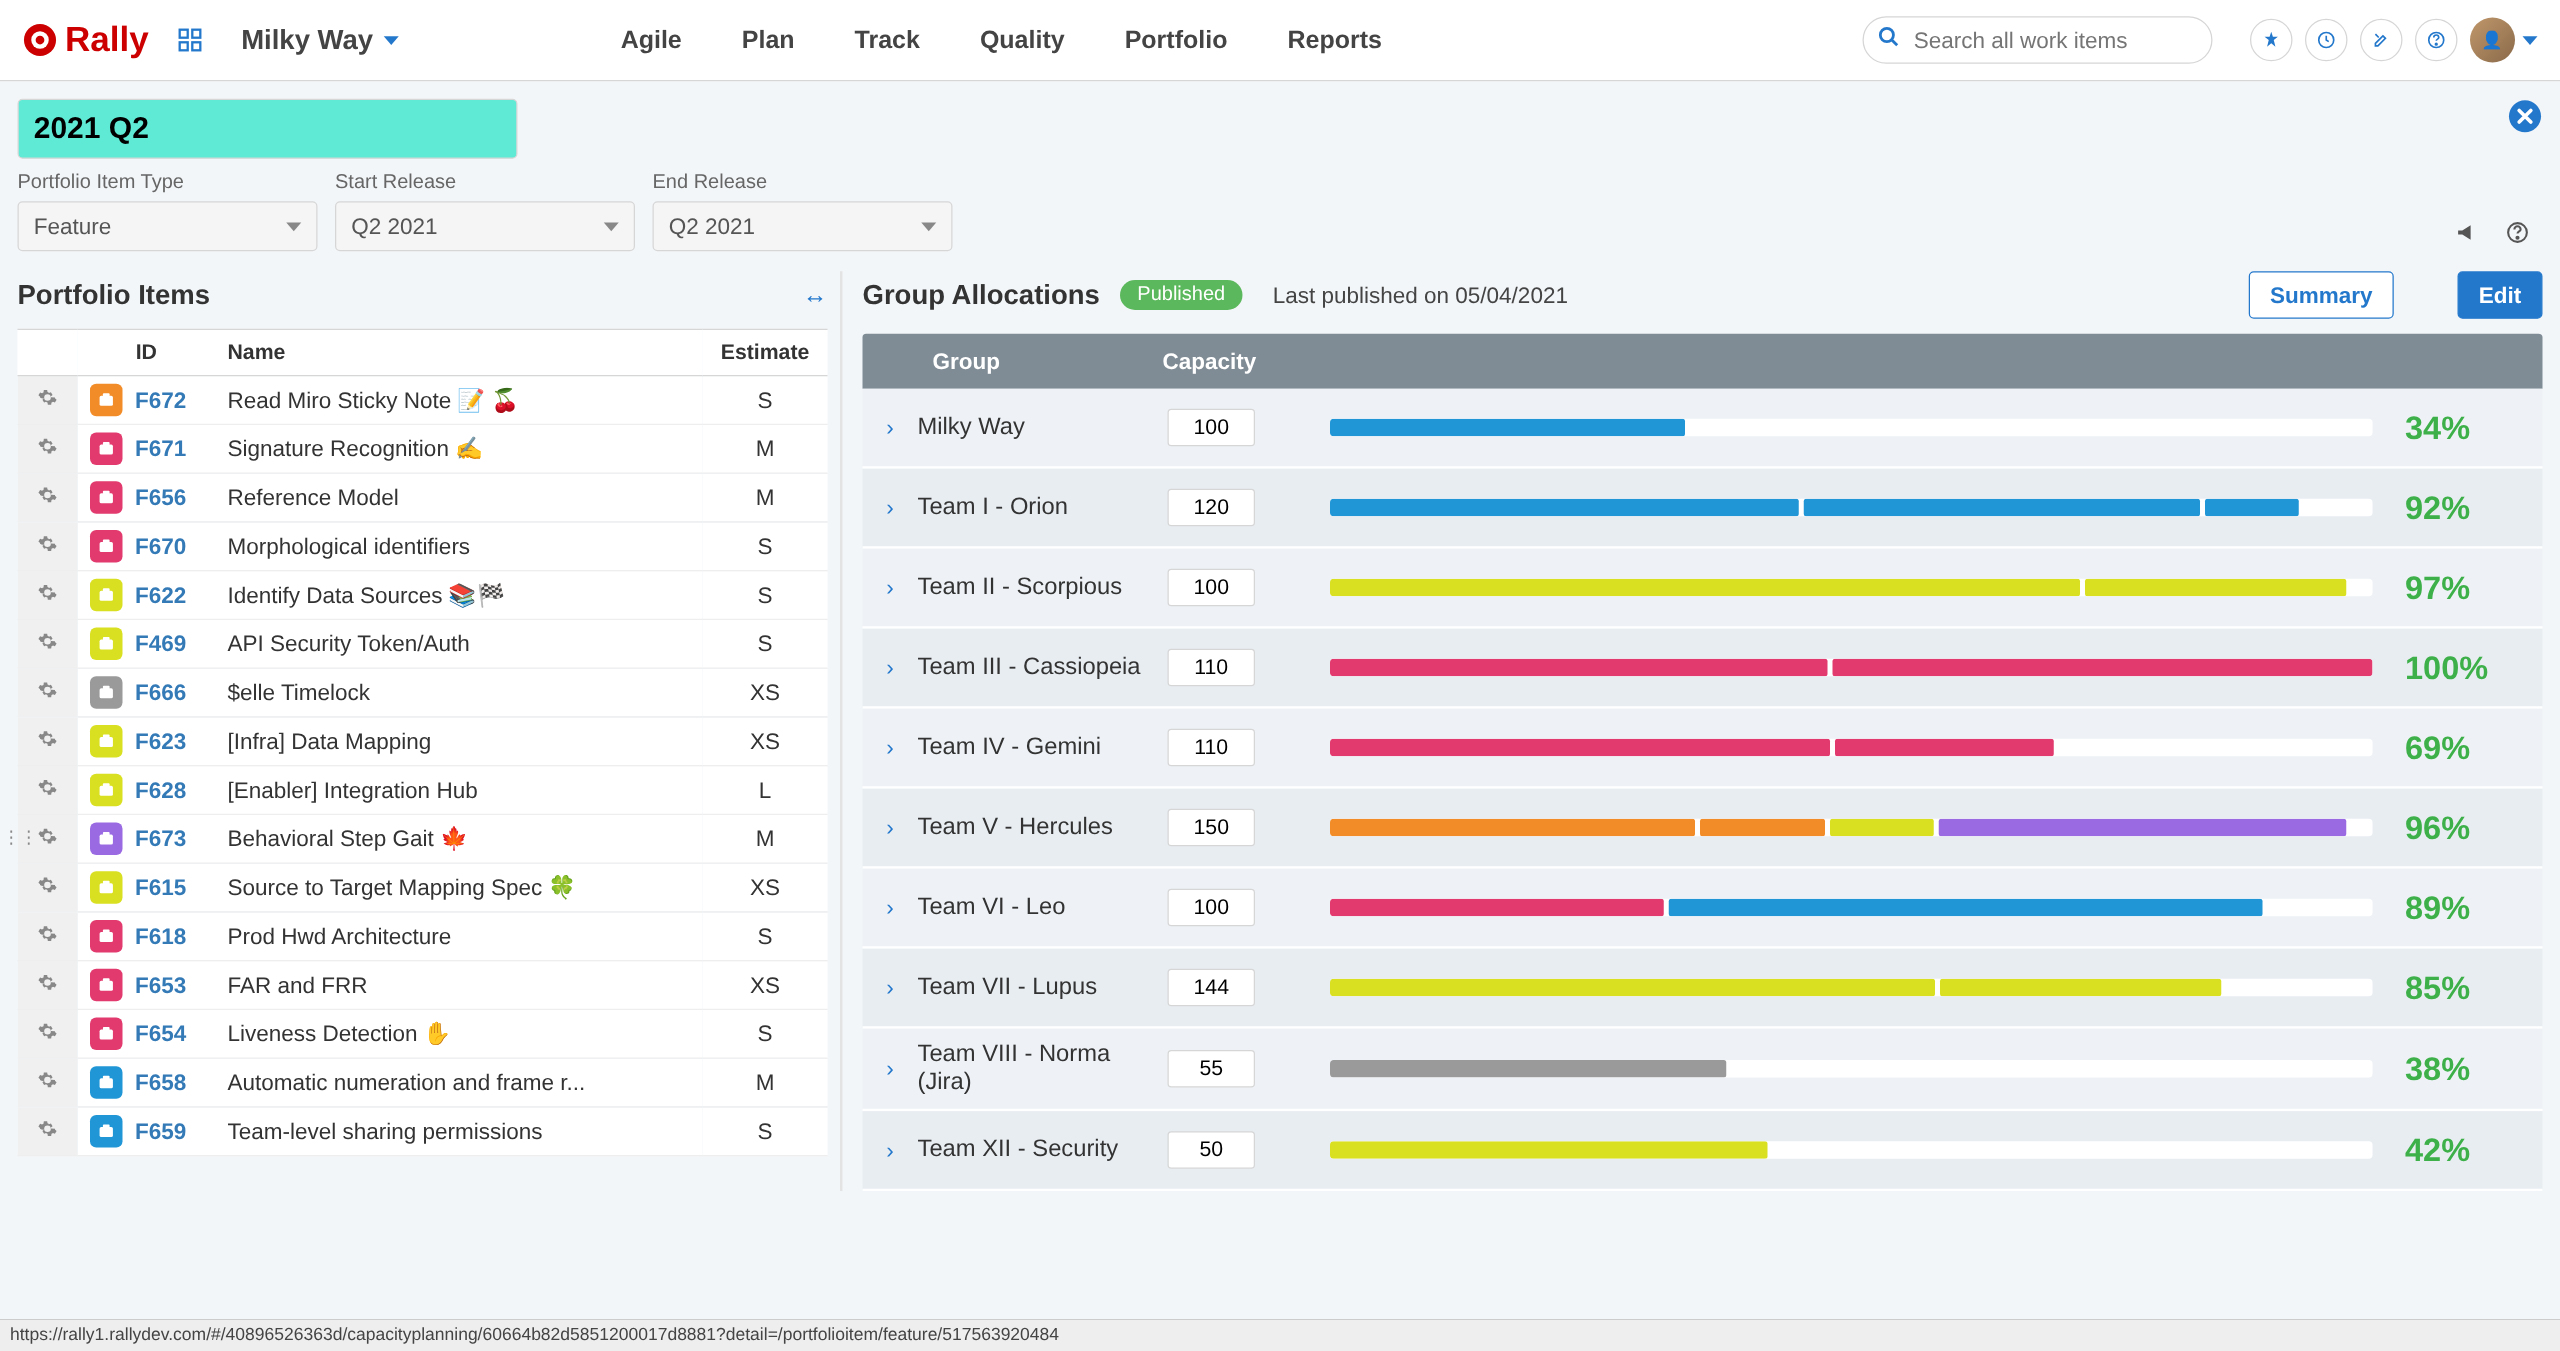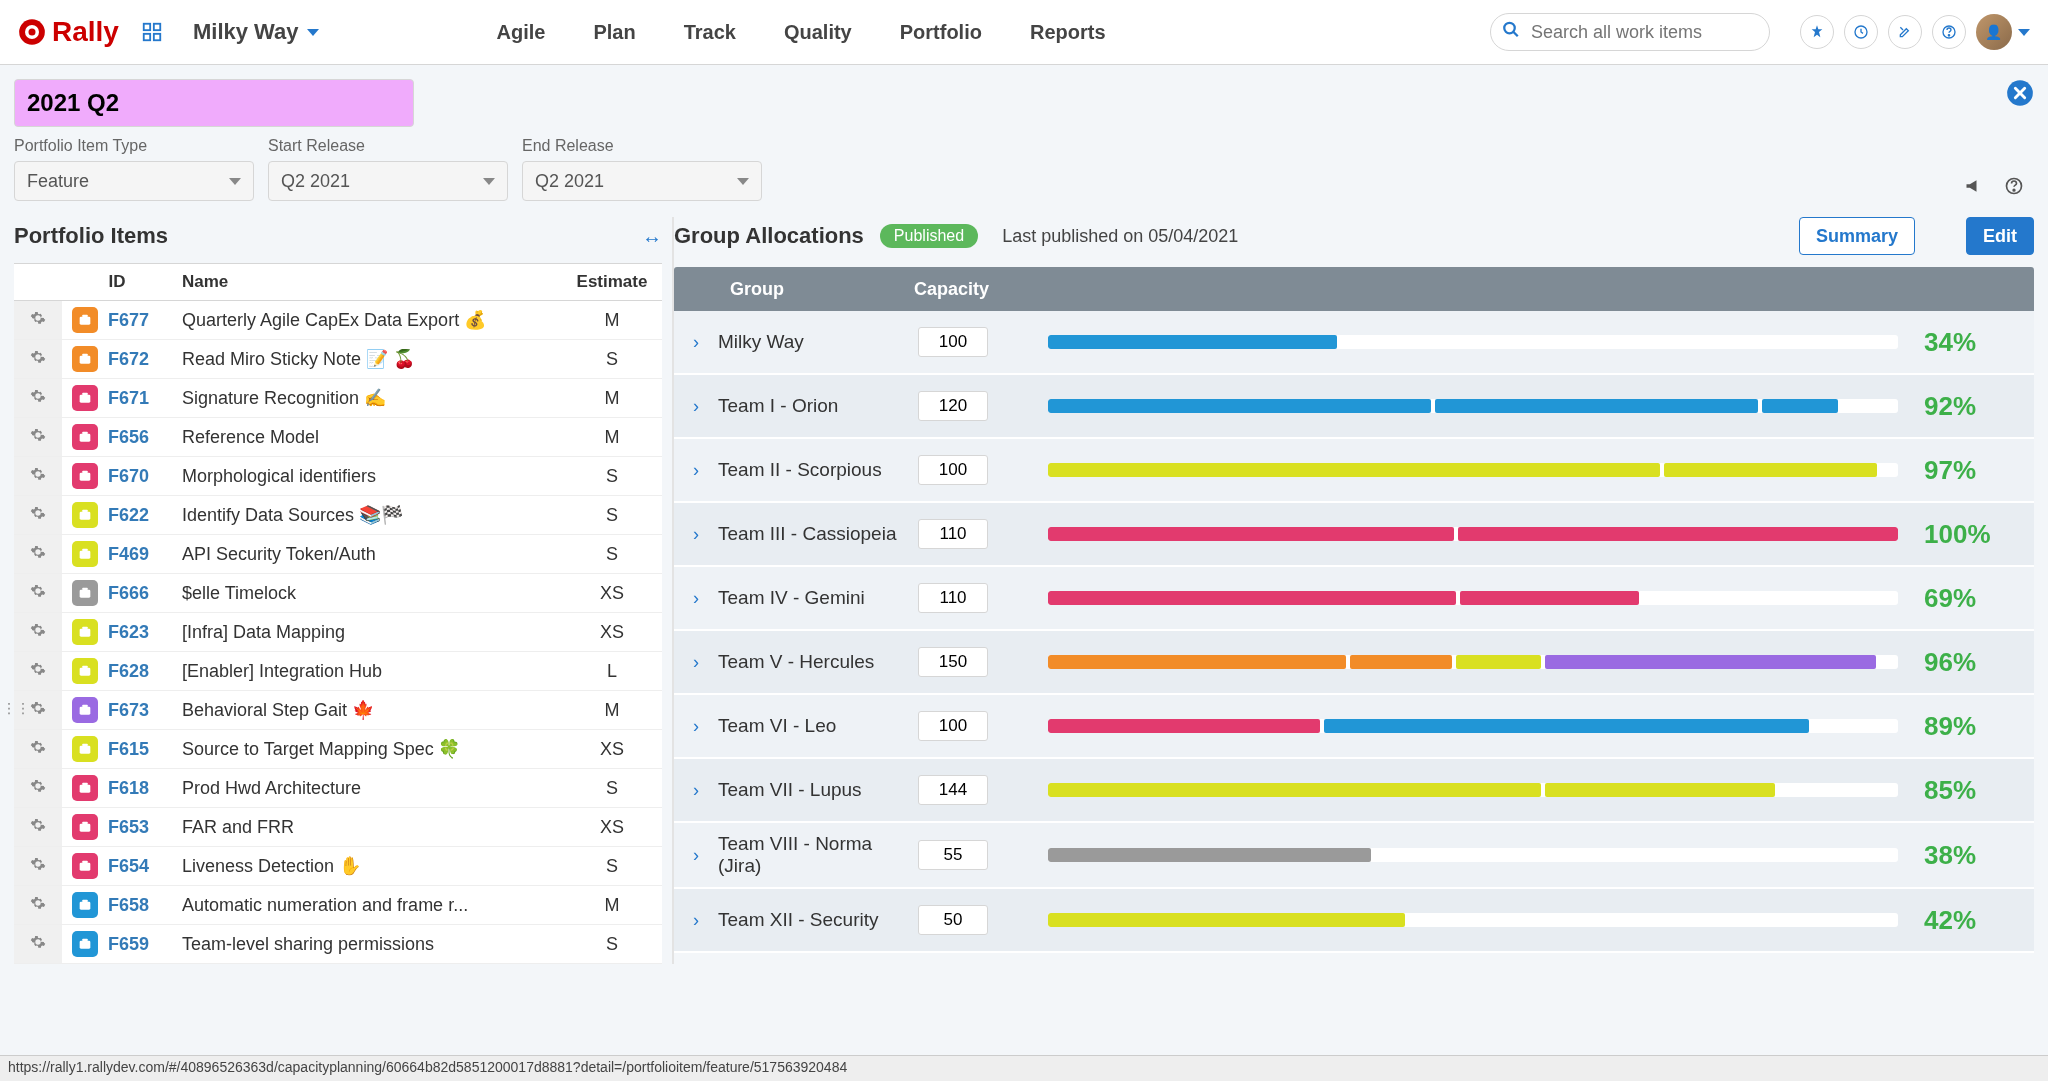--- a/index.html
+++ b/index.html
@@ -46,40 +46,40 @@
   .search-box .s-icon { position:absolute; left:12px; top:50%; transform:translateY(-50%); color:var(--blue); }
   .toolbar-icons { display:flex; gap:10px; align-items:center; margin-left:12px; }
   .circ-btn { width:34px; height:34px; border:1px solid var(--border); border-radius:50%; display:flex; align-items:center; justify-content:center; color:var(--blue); background:#fff; cursor:pointer;}
   .avatar { width:36px; height:36px; border-radius:50%; background:linear-gradient(135deg,#c0976b,#8a6a4a); display:flex; align-items:center; justify-content:center; color:#fff; font-size:14px;}
   .avatar-wrap { display:flex; align-items:center; gap:6px; cursor:pointer;}
 
   
   .page-head { padding:14px 14px 10px 14px; display:flex; align-items:flex-start; }
   .title-input {
     height:48px; width:400px; border:1px solid var(--border); border-radius:4px;
-    font-size:24px; font-weight:600; padding:0 12px; background:#f0abfc;
+    font-size:24px; font-weight:600; padding:0 12px; background:#5eead4;
   }
   .close-x { margin-left:auto; cursor:pointer; color:var(--blue); }
   .close-x svg{width:28px;height:28px;}
   .filters { display:flex; gap:14px; padding:0 24px 16px 14px; align-items:flex-end;}
   .filter { display:flex; flex-direction:column; }
   .filter label { font-size:16px; color:var(--muted); margin-bottom:6px; }
   .dropdown {
     height:40px; width:240px; border:1px solid var(--border); border-radius:4px;
     background:#f5f5f5; display:flex; align-items:center; padding:0 12px; justify-content:space-between;
     color:#555; cursor:pointer;
   }
   .dd-chev { width:0;height:0;border-left:6px solid transparent;border-right:6px solid transparent;border-top:7px solid #888; }
   .filters .tools { margin-left:auto; display:flex; gap:20px; align-items:center; color:#555;}
   .filters .tools span{cursor:pointer;}
 
   
   .main { display:flex; padding:0 14px 0 14px; }
   .left-panel { width:660px; border-right:2px solid #e3e3e3; padding-right:10px; }
-  .right-panel { flex:1; padding-left:0; }
+  .right-panel { flex:1; padding-left:16px; }
 
   .panel-head { display:flex; align-items:center; margin-bottom:8px; }
   .panel-head h2 { font-size:22px; font-weight:700; margin:6px 0; }
   .expand-icon { margin-left:auto; color:var(--blue); cursor:pointer; font-size:20px; }
 
   
   table.pi { width:100%; border-collapse:collapse; }
   table.pi th {
     text-align:left; font-size:17px; font-weight:600; color:#333;
     padding:8px 10px; border-top:1px solid var(--border); border-bottom:1px solid var(--border);
@@ -289,43 +289,20 @@
       </span>
     </td>
     <td>
       <div class="id-cell">
         <span class="type-icon" style="background:#f28c28">
           <svg viewBox="0 0 24 24">
                     <rect x="4" y="7" width="16" height="12" rx="2"></rect>
                     <rect x="8" y="4" width="8" height="4" rx="1"></rect>
                   </svg>
         </span>
-        <a class="idlink">F677</a>
-      </div>
-    </td>
-    <td class="name">Quarterly Agile CapEx Data Export 💰</td>
-    <td class="est">M</td>
-          </tr>
-          <tr>
-    <td class="gear-cell">
-      
-      <span>
-        <svg width="16" height="16" viewBox="0 0 24 24" fill="#888">
-                  <path d="M12 8a4 4 0 100 8 4 4 0 000-8zm9 4a7 7 0 01-.1 1l2 1.6-2 3.4-2.4-.9a7 7 0 01-1.7 1l-.4 2.5h-4l-.4-2.5a7 7 0 01-1.7-1l-2.4.9-2-3.4 2-1.6A7 7 0 013 12a7 7 0 01.1-1l-2-1.6 2-3.4 2.4.9a7 7 0 011.7-1L7.6 3h4l.4 2.5a7 7 0 011.7 1l2.4-.9 2 3.4-2 1.6c.1.3.1.7.1 1z"></path>
-                </svg>
-      </span>
-    </td>
-    <td>
-      <div class="id-cell">
-        <span class="type-icon" style="background:#f28c28">
-          <svg viewBox="0 0 24 24">
-                    <rect x="4" y="7" width="16" height="12" rx="2"></rect>
-                    <rect x="8" y="4" width="8" height="4" rx="1"></rect>
-                  </svg>
-        </span>
         <a class="idlink">F672</a>
       </div>
     </td>
     <td class="name">Read Miro Sticky Note 📝 🍒</td>
     <td class="est">S</td>
           </tr>
           <tr>
     <td class="gear-cell">
       
       <span>

